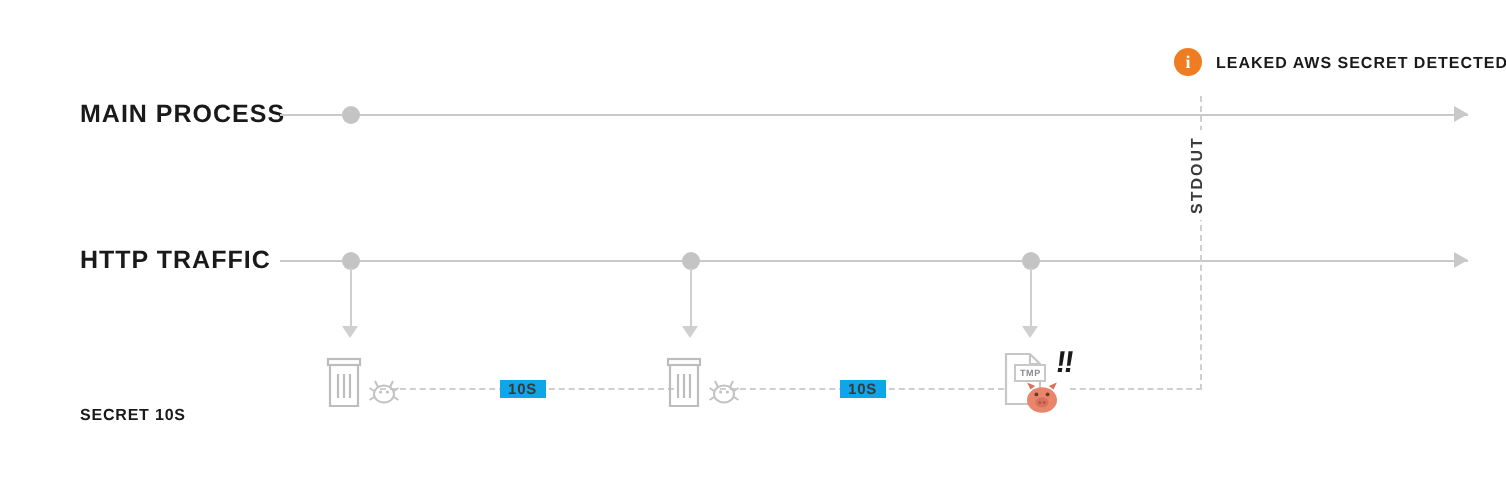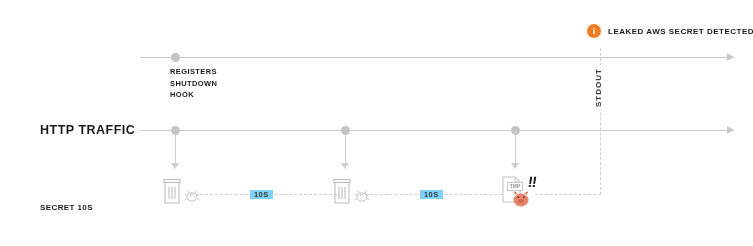--- a/index.html
+++ b/index.html
@@ -82,21 +82,21 @@
   }
   .dash-v {
     width: 0;
     border-left: 1px dashed #cfcfcf;
   }
   .interval-label {
     font-weight: 700;
     color: #3a3a3a;
     font-size: 7.5px;
     letter-spacing: 0.4px;
-    background: #7dd3fc;
+    background: #0ea5e9;
     padding: 0 4px;
     white-space: nowrap;
   }
   .stdout-label {
     font-weight: 700;
     color: #3a3a3a;
     font-size: 8px;
     letter-spacing: 1px;
     white-space: nowrap;
     transform: rotate(-90deg);
@@ -158,30 +158,26 @@
 </head>
 <body>
 
 <div id="stage">
 
   <div class="abs alert" style="left:587px; top:24px;">
     <span class="alert-icon">i</span>
     <span class="alert-text">LEAKED AWS SECRET DETECTED!</span>
   </div>
 
+  <div class="abs row-label" style="left:40px; top:50px;">MAIN PROCESS</div>
 
   <div class="abs axis-line" style="left:140px; top:57px; width:594px;"></div>
   <div class="abs axis-arrow" style="left:727px; top:53px;"></div>
   <div class="abs node-dot" style="left:171px; top:53px;"></div>
 
-  <div class="abs event-note" style="left:170px; top:66px;">
-    <div>REGISTERS</div>
-    <div>SHUTDOWN</div>
-    <div>HOOK</div>
-  </div>
 
   <div class="abs row-label" style="left:40px; top:123px;text-align:center;">HTTP TRAFFIC</div>
 
   <div class="abs axis-line" style="left:140px; top:130px; width:594px;"></div>
   <div class="abs axis-arrow" style="left:727px; top:126px;"></div>
 
   <div class="abs node-dot" style="left:171px; top:126px;"></div>
   <div class="abs drop-stem" style="left:175px; top:134px; height:30px;"></div>
   <div class="abs drop-head" style="left:171px; top:163px;"></div>
 

